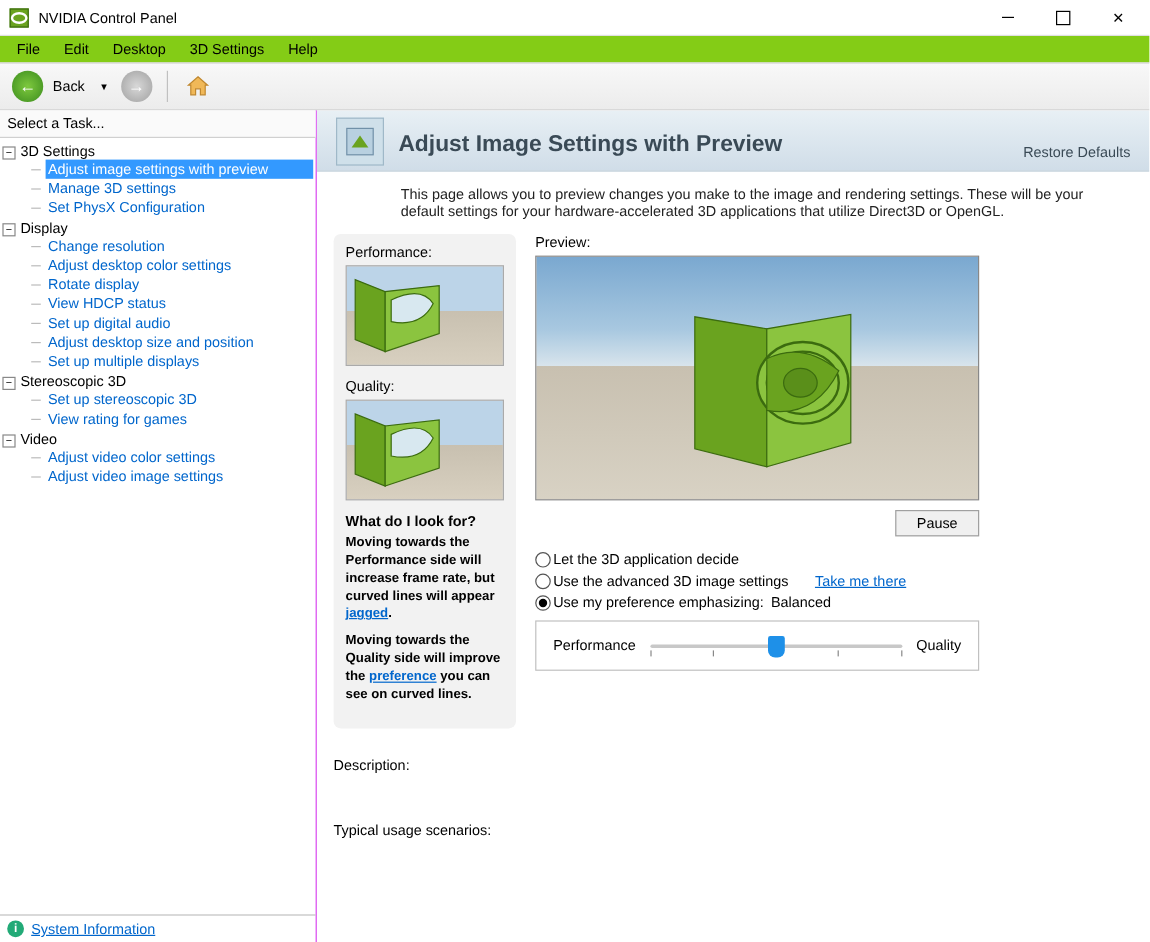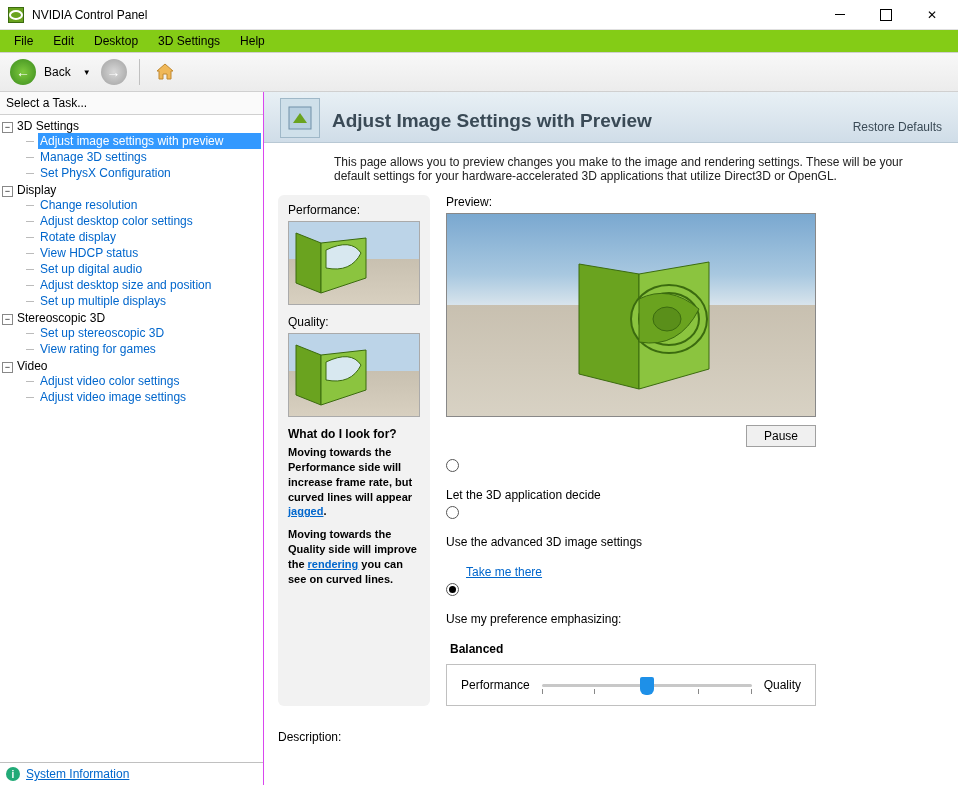--- a/index.html
+++ b/index.html
@@ -66,25 +66,25 @@
 .info-p a { color: #0066cc; text-decoration: underline; }
 
 .right-col { flex: 1; }
 .right-col .label { font-size: 12px; margin-bottom: 4px; }
 .preview-box { width: 370px; height: 204px; border: 1px solid #888; background: linear-gradient(#7aa8d0 0%, #a8c8e0 30%, #d8e4ec 45%, #c8c0b0 45%, #d8d2c4 100%); position: relative; overflow: hidden; }
 .preview-box svg { position: absolute; left: 92px; top: 40px; }
 .pause-row { display: flex; justify-content: flex-end; width: 370px; margin-top: 8px; }
 .pause-btn { width: 70px; height: 22px; background: #f0f0f0; border: 1px solid #a0a0a0; font-size: 12px; cursor: default; }
 
 .radio-group { margin-top: 10px; width: 370px; }
-.radio-row { display: flex; gap: 16px; padding: 2px 0; font-size: 12px; flex-direction: column; }
+.radio-row { display: flex; align-items: center; gap: 2px; padding: 2px 0; font-size: 12px; }
 .radio { width: 13px; height: 13px; border: 1px solid #555; border-radius: 50%; display: flex; align-items: center; justify-content: center; }
 .radio.checked::after { content: ""; width: 7px; height: 7px; background: #000; border-radius: 50%; }
 .take-link { color: #0066cc; text-decoration: underline; margin-left: 20px; cursor: pointer; }
-.balanced { font-weight: bold; margin-left: 4px; }
+.balanced { font-weight: normal; margin-left: 4px; }
 
 .slider-box { border: 1px solid #c0c0c0; margin-top: 6px; padding: 10px 14px; width: 370px; display: flex; align-items: center; gap: 12px; font-size: 12px; }
 .slider-track { flex: 1; position: relative; height: 20px; }
 .slider-rail { position: absolute; top: 9px; left: 0; right: 0; height: 3px; background: #c8c8c8; border-radius: 2px; }
 .slider-thumb { position: absolute; top: 2px; left: 50%; transform: translateX(-50%); width: 14px; height: 18px; background: #1e90e8; border-radius: 2px 2px 6px 6px; cursor: pointer; }
 .slider-ticks { position: absolute; top: 14px; left: 0; right: 0; display: flex; justify-content: space-between; }
 .slider-ticks span { width: 1px; height: 5px; background: #888; }
 
 .desc-section { padding: 24px 14px 4px 14px; font-size: 12px; }
 .desc-section .h { margin-bottom: 40px; }
@@ -203,21 +203,21 @@
             <path d="M5 5 L5 55 L30 65 L30 15 Z" fill="#6aa31f" stroke="#3b6b0f"></path>
             <path d="M30 15 L30 65 L75 50 L75 10 Z" fill="#8bc43f" stroke="#3b6b0f"></path>
             <path d="M35 22 Q60 10 70 25 Q60 45 35 40 Z" fill="#d8e8f0" stroke="#3b6b0f"></path>
           </svg>
         </div>
         <div class="info-h">What do I look for?</div>
         <div class="info-p">
           <span>Moving towards the Performance side will increase frame rate, but curved lines will appear </span><a>jagged</a><span>.</span>
         </div>
         <div class="info-p">
-          <span>Moving towards the Quality side will improve the </span><a>rendering</a><span> you can see on curved lines.</span>
+          <span>Moving towards the Quality side will improve the </span><a>preference</a><span> you can see on curved lines.</span>
         </div>
       </div>
 
       <div class="right-col">
         <div class="label">Preview:</div>
         <div class="preview-box">
           <svg width="200" height="150" viewBox="0 0 200 150">
             <path d="M40 10 L40 120 L100 135 L100 20 Z" fill="#6aa31f" stroke="#3b6b0f" stroke-width="1"></path>
             <path d="M100 20 L100 135 L170 115 L170 8 Z" fill="#8bc43f" stroke="#3b6b0f" stroke-width="1"></path>
             <ellipse cx="130" cy="65" rx="34" ry="30" fill="none" stroke="#3b6b0f" stroke-width="10"></ellipse>

